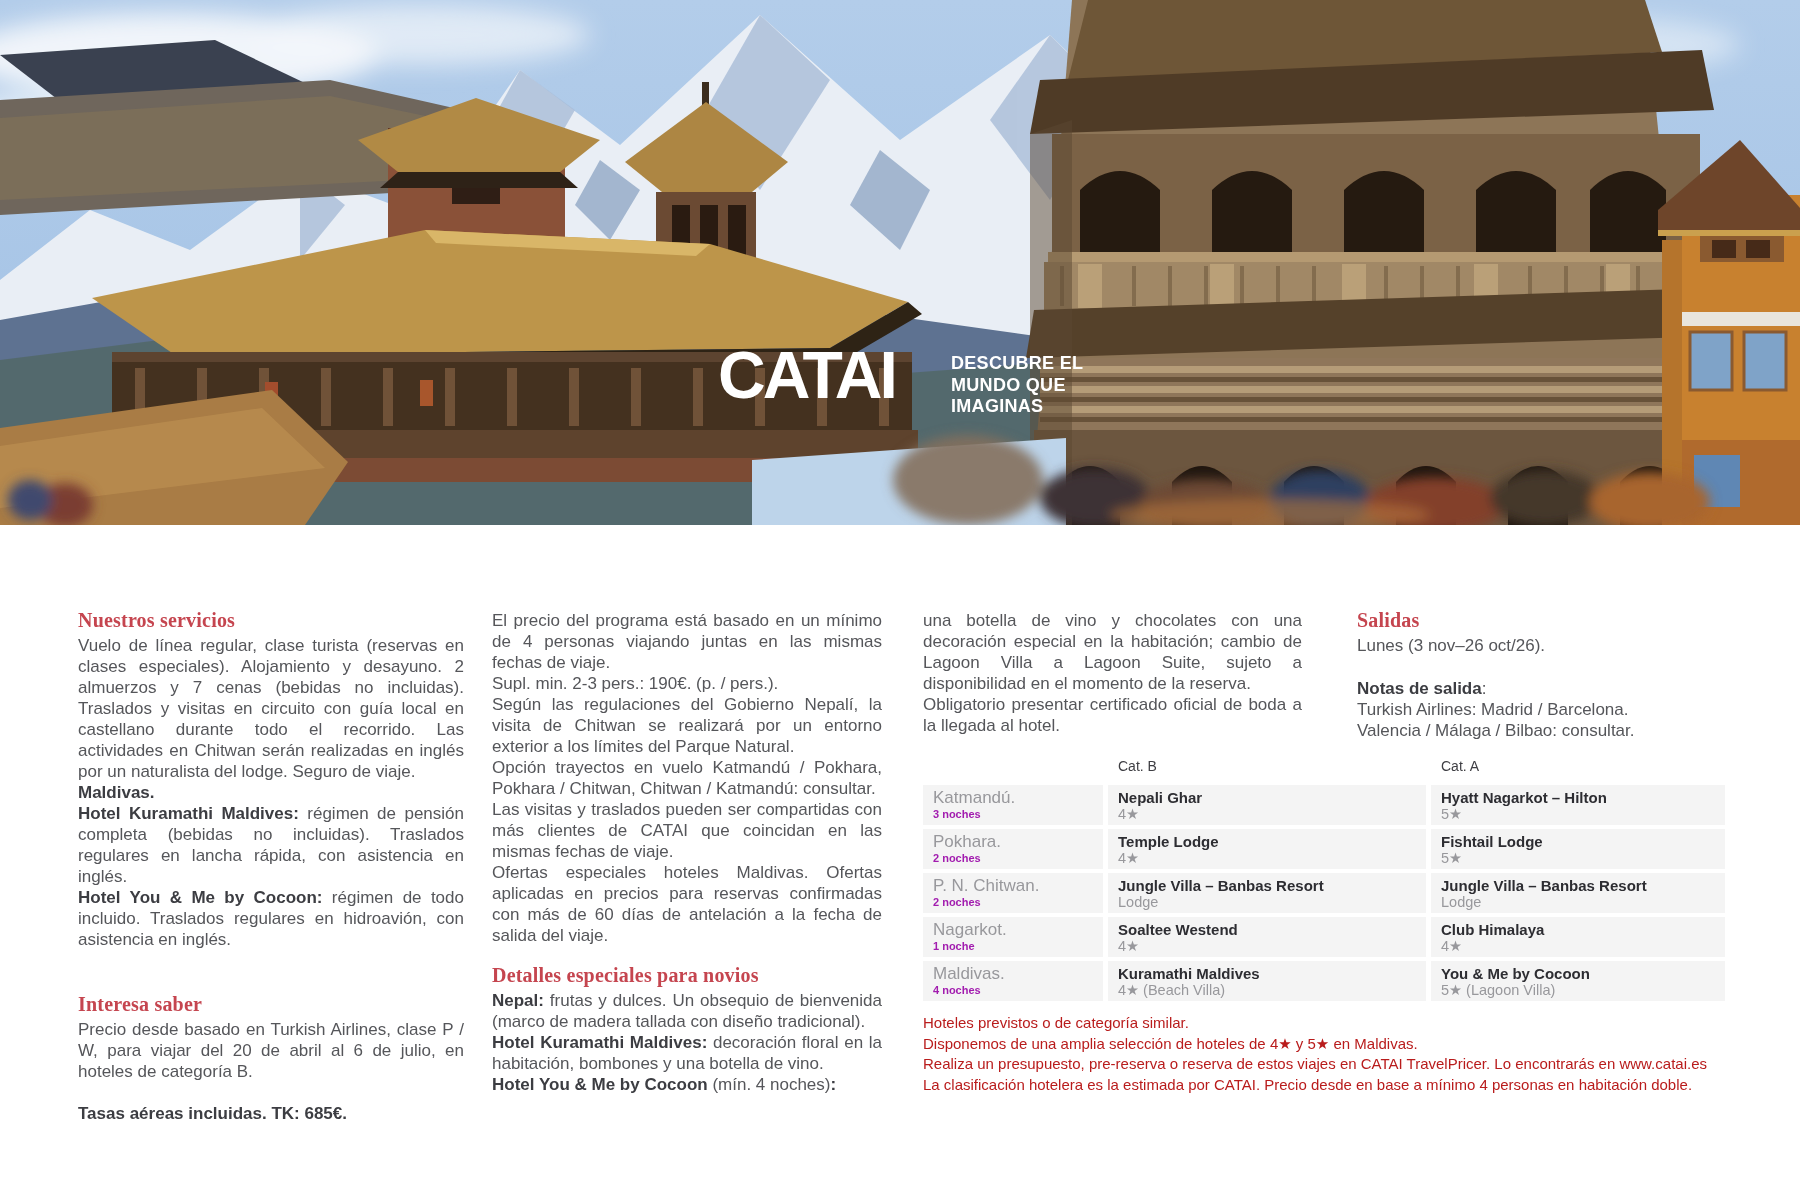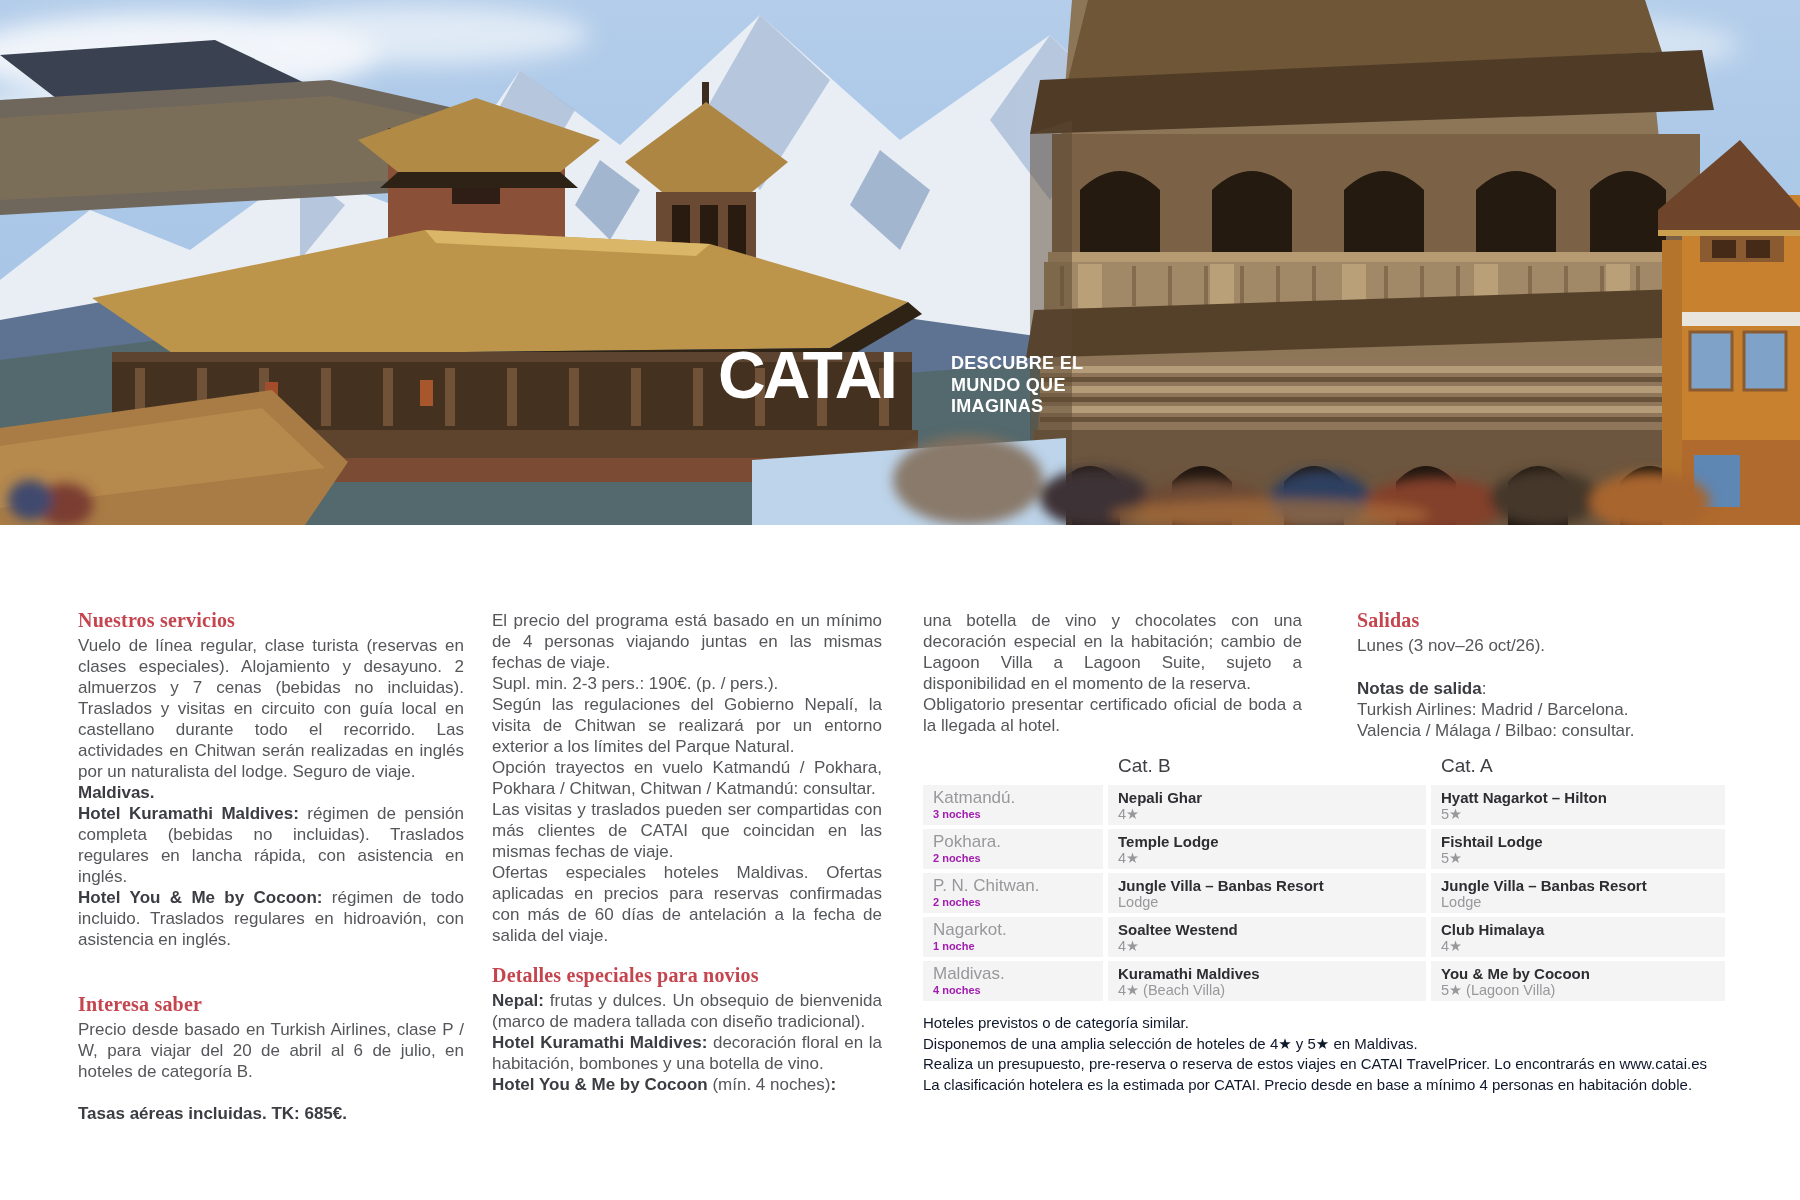--- a/index.html
+++ b/index.html
@@ -21,29 +21,29 @@
   #c3{left:923px;width:379px;}
   #c4{left:1357px;width:395px;text-align:left;}
   .red-heading{font-family:"Liberation Serif",serif;color:#c5454f;font-size:20px;line-height:21px;
         font-weight:700;margin:0 0 4px 0;text-align:left;letter-spacing:0.2px;}
   .b{font-weight:700;color:#3c3d42;}
   
   .hotels{position:absolute;left:923px;top:753px;width:806px;}
   .hotels .red-heading{margin:0 0 14px 0;}
   .tgrid{display:grid;grid-template-columns:180px 318px 294px;column-gap:5px;}
   .thead{margin-bottom:6px;}
-  .thead .hcell{font-size:19px;color:#3e3e43;padding-left:10px;height:26px;line-height:26px;}
+  .thead .hcell{font-size:14px;color:#3e3e43;padding-left:10px;height:26px;line-height:26px;}
   .trow{margin-bottom:4px;}
   .tcell{background:#f4f4f4;height:40px;box-sizing:border-box;padding:4px 10px 0 10px;overflow:hidden;}
   .place{color:#98989c;font-size:17px;line-height:17px;}
   .nights{color:#a21caf;font-weight:700;font-size:11px;line-height:17px;}
   .hname{color:#2d2d32;font-weight:700;font-size:15px;line-height:17px;}
   .hsub{color:#98989c;font-size:14.5px;line-height:17px;}
   .notes{margin-top:12px;}
-  .note{font-size:15px;line-height:20.5px;color:#0f172a;}
+  .note{font-size:15px;line-height:20.5px;color:#b91c1c;}
 </style>
 </head>
 <body>
 
 <div class="page">
 
   <div class="hero">
     <svg viewBox="0 0 1800 525" preserveAspectRatio="none">
       <defs>
         <linearGradient id="sky" x1="0" y1="0" x2="0" y2="1">

